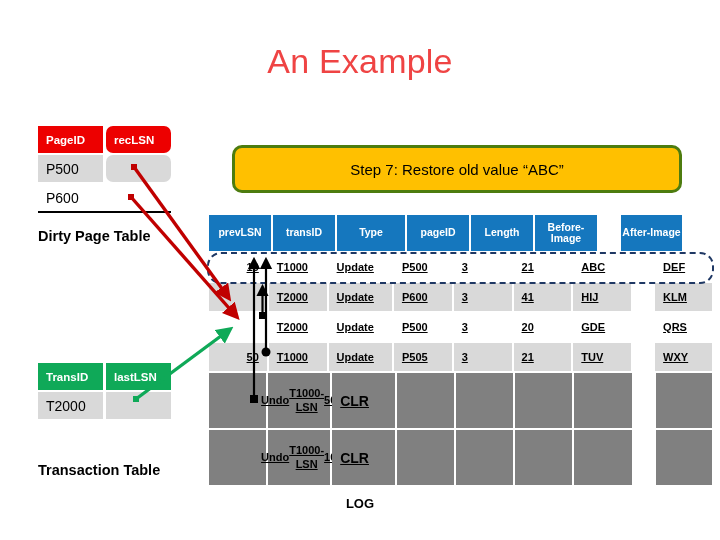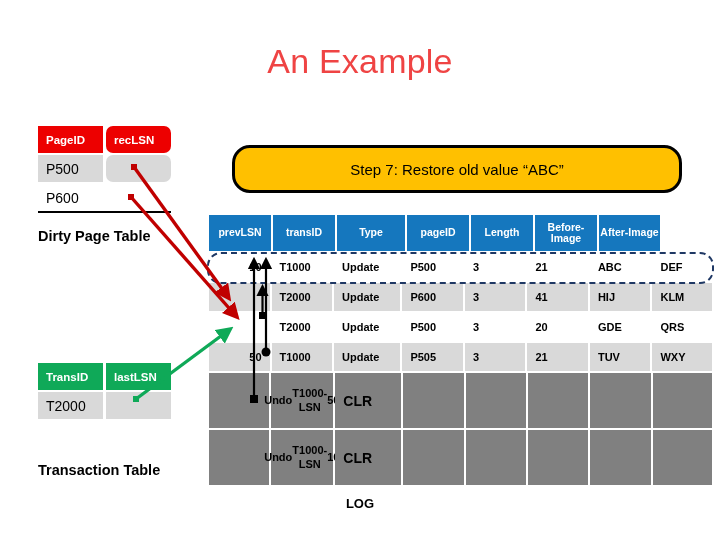--- a/index.html
+++ b/index.html
@@ -60,21 +60,21 @@
   #transaction-table .row-shaded .mini-cell{background:#d9d9d9;}
   #transaction-table .mini-row{margin-top:2px;}
   #transaction-table-label{
     position:absolute;left:38px;top:462px;width:190px;
     font-size:14.5px;font-weight:bold;color:#000;
   }
 
   
   #callout-step{
     position:absolute;left:232px;top:145px;width:444px;height:42px;
-    background:#FFC000;border:3px solid #000000;border-radius:18px;
+    background:#FFC000;border:3px solid #4d7c0f;border-radius:10px;
     display:flex;align-items:center;justify-content:center;
     font-size:15px;color:#000;
   }
 
   
   #log-table{position:absolute;left:209px;top:215px;width:503px;}
   .log-row{display:flex;margin-bottom:2px;}
   .log-cell{
     box-sizing:border-box;
     display:flex;align-items:center;justify-content:center;
@@ -83,28 +83,28 @@
     padding:0 1px;
   }
   .log-cell:last-child{margin-right:0;}
   .col-prev{width:62px;justify-content:flex-end;padding-right:8px;font-size:12px;}
   .col-trans{width:62px;justify-content:flex-start;padding-left:8px;}
   .col-type{width:68px;justify-content:flex-start;padding-left:8px;}
   .col-page{width:62px;justify-content:flex-start;padding-left:8px;}
   .col-len{width:62px;justify-content:flex-start;padding-left:8px;}
   .col-off{width:62px;justify-content:flex-start;padding-left:8px;}
   .col-before{width:62px;justify-content:flex-start;padding-left:8px;}
-  .col-after{width:61px;justify-content:flex-start;padding-left:8px;}
+  .col-after{width:61px;justify-content:flex-start;padding-left:8px;margin-left:22px;}
 
   .log-head .log-cell{
     background:#1577BE;color:#fff;font-weight:bold;font-size:10.5px;
     height:36px;justify-content:center;padding-left:0;padding-right:0;
     line-height:1.08;
   }
-  .log-body .log-cell{height:28px;font-weight:bold;font-size:11px;}
+  .log-body .log-cell{height:28px;font-weight:bold;font-size:11px;text-decoration:underline;}
   .row-white .log-cell{background:#ffffff;}
   .row-gray  .log-cell{background:#d9d9d9;}
   .row-mask  .log-cell{background:#808080;height:55px;}
   .row-mask .col-type{font-size:14px;}
   .row-mask .col-trans{
     justify-content:center;padding-left:0;line-height:1.25;
     flex-direction:row;
   }
 
   

